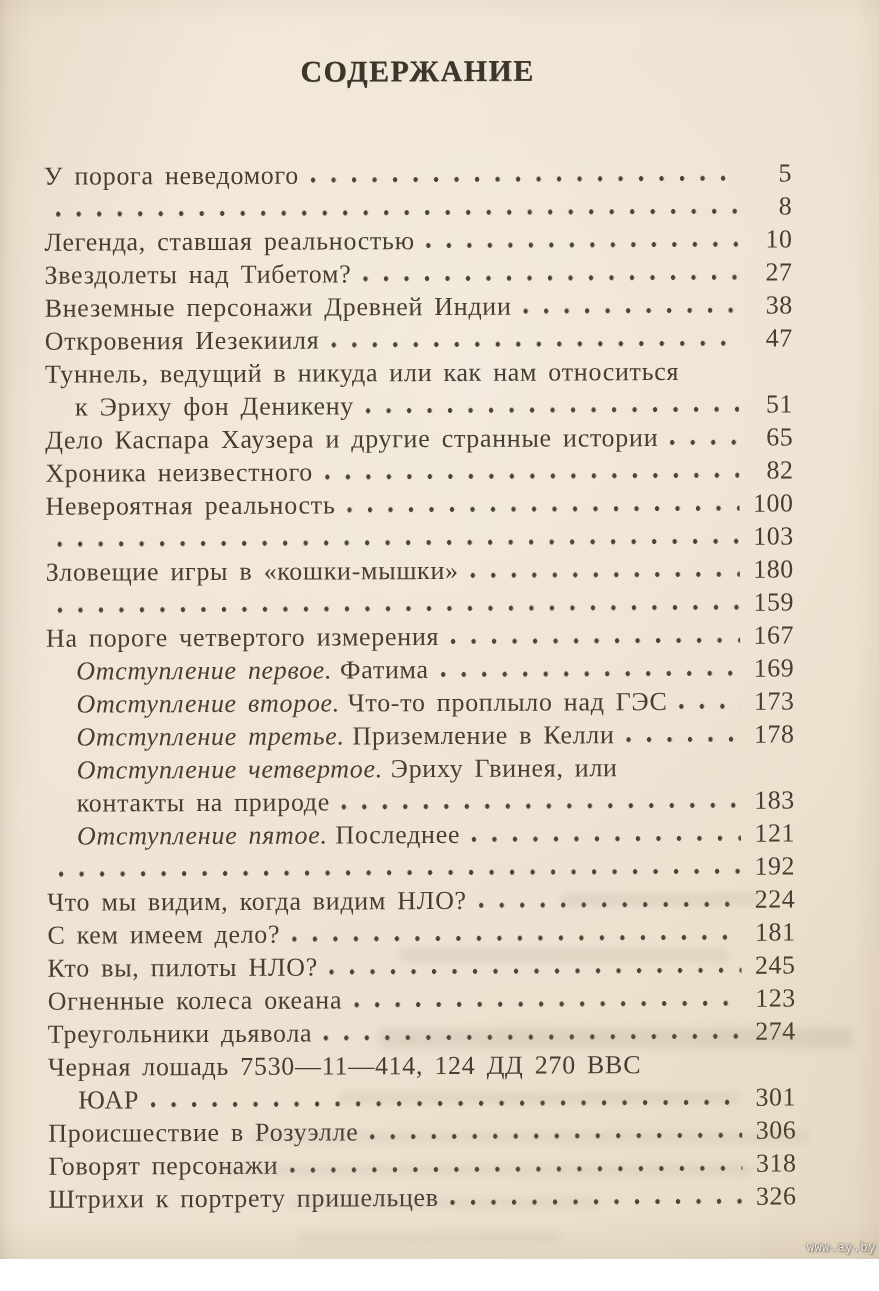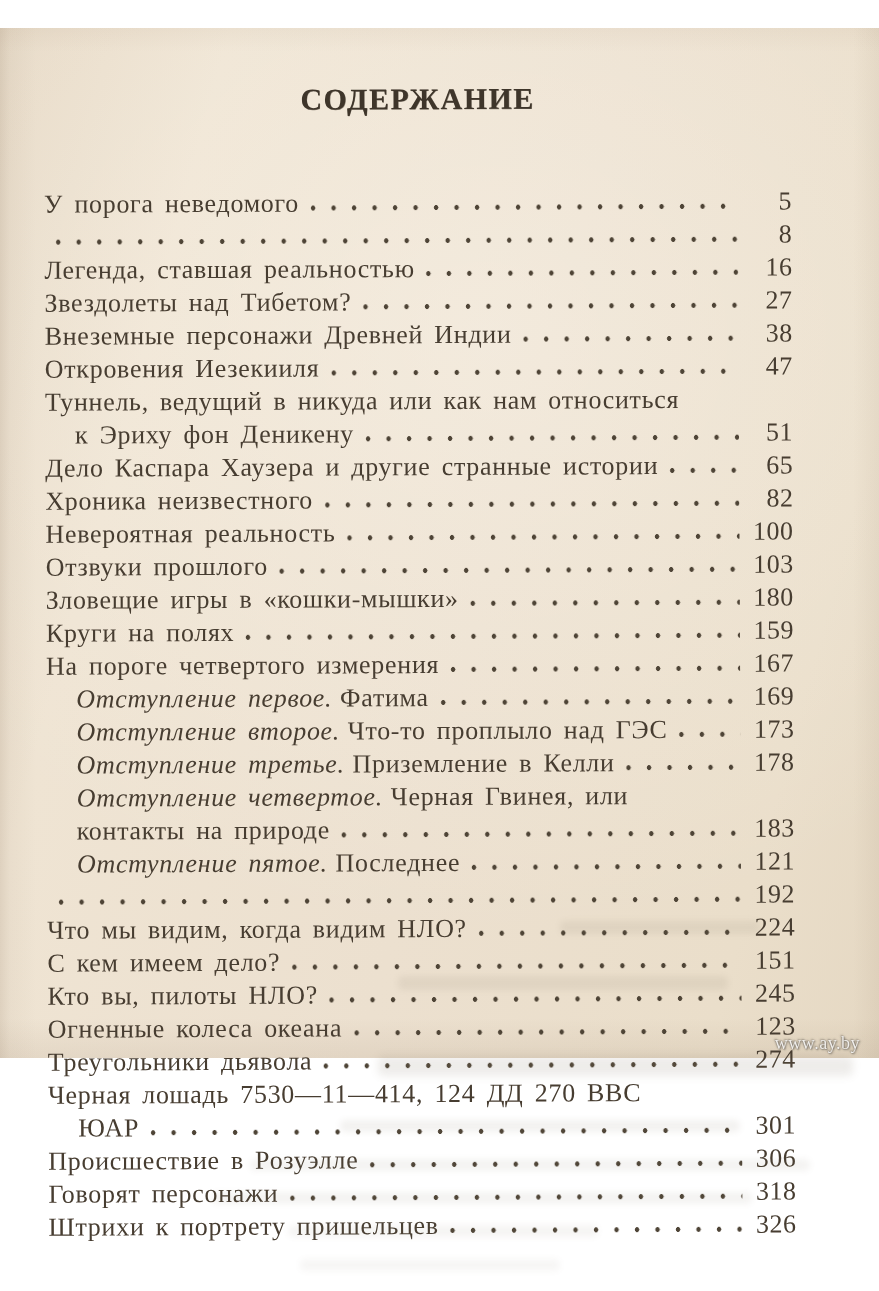--- a/index.html
+++ b/index.html
@@ -3,30 +3,29 @@
 <meta charset="utf-8">
 <style>
   html, body {
     margin: 0; padding: 0;
     width: 879px; height: 1291px;
     overflow: hidden;
     font-family: "Liberation Serif", "DejaVu Serif", serif;
   }
   .sheet {
     position: relative;
-    width: 879px; height: 1030px;
+    width: 879px; height: 1259px;
     color: #473d31;
     background:
       linear-gradient(to right, rgba(120,95,70,0.14) 0px, rgba(120,95,70,0.05) 10px, rgba(0,0,0,0) 36px),
       linear-gradient(to left, rgba(120,95,70,0.07) 0px, rgba(0,0,0,0) 26px),
       linear-gradient(to bottom, rgba(140,110,80,0.06) 0px, rgba(0,0,0,0) 24px),
       linear-gradient(to top, rgba(120,95,70,0.09) 0px, rgba(0,0,0,0) 40px),
       radial-gradient(120% 90% at 55% 30%, rgba(255,252,245,0.35), rgba(0,0,0,0) 65%),
       linear-gradient(105deg, #e7dac7 0%, #efe4d3 20%, #ece0cf 55%, #eadeca 85%, #e5d8c3 100%);
-    margin-top: 28px;
   }
   .content {
     position: absolute; inset: 0;
     transform: rotate(-0.25deg);
     transform-origin: 440px 620px;
   }
   .title {
     margin: 0;
     position: absolute;
     top: 54px; left: 46px; width: 748px;
@@ -82,23 +81,23 @@
   .g1 { left: 560px; top: 893px;  width: 200px; height: 13px; opacity: 0.10; }
   .g2 { left: 398px; top: 948px;  width: 330px; height: 14px; opacity: 0.10; }
   .g3 { left: 378px; top: 1028px; width: 475px; height: 20px; opacity: 0.13; filter: blur(4px); }
   .g4 { left: 340px; top: 1092px; width: 400px; height: 12px; opacity: 0.09; }
   .g5 { left: 250px; top: 1131px; width: 560px; height: 12px; opacity: 0.08; }
   .g6 { left: 212px; top: 1164px; width: 540px; height: 12px; opacity: 0.08; }
   .g7 { left: 288px; top: 1197px; width: 310px; height: 12px; opacity: 0.07; }
   .g8 { left: 300px; top: 1231px; width: 260px; height: 12px; opacity: 0.06; }
   .watermark {
     position: absolute;
-    right: 19px; bottom: 4px;
-    font-family: Liberation Serif, serif;
-    font-size: 18px;
+    right: 3px; bottom: 4px;
+    font-family: Liberation Mono, monospace;
+    font-size: 12px;
     letter-spacing: 0.5px;
     color: rgba(248,246,242,0.95);
     text-shadow: 1px 1px 2px rgba(100,94,86,0.85), -1px -1px 2px rgba(100,94,86,0.55), 0 0 1px rgba(90,85,78,0.8);
   }
 </style>
 </head>
 <body>
 
 <div class="sheet">
   <div class="content">
@@ -109,21 +108,21 @@
           <span class="dots"></span>
           <span class="pg">5</span>
         </div>
         <div class="row">
           <span class="dots"></span>
           <span class="pg">8</span>
         </div>
         <div class="row">
           <span class="txt"><span>Легенда, ставшая реальностью</span></span>
           <span class="dots"></span>
-          <span class="pg">16</span>
+          <span class="pg">10</span>
         </div>
         <div class="row">
           <span class="txt"><span>Звездолеты над Тибетом?</span></span>
           <span class="dots"></span>
           <span class="pg">27</span>
         </div>
         <div class="row">
           <span class="txt"><span>Внеземные персонажи Древней Индии</span></span>
           <span class="dots"></span>
           <span class="pg">38</span>
@@ -150,31 +149,29 @@
           <span class="txt"><span>Хроника неизвестного</span></span>
           <span class="dots"></span>
           <span class="pg">82</span>
         </div>
         <div class="row">
           <span class="txt"><span>Невероятная реальность</span></span>
           <span class="dots"></span>
           <span class="pg">100</span>
         </div>
         <div class="row">
-          <span class="txt"><span>Отзвуки прошлого</span></span>
           <span class="dots"></span>
           <span class="pg">103</span>
         </div>
         <div class="row">
           <span class="txt"><span>Зловещие игры в «кошки-мышки»</span></span>
           <span class="dots"></span>
           <span class="pg">180</span>
         </div>
         <div class="row">
-          <span class="txt"><span>Круги на полях</span></span>
           <span class="dots"></span>
           <span class="pg">159</span>
         </div>
         <div class="row">
           <span class="txt"><span>На пороге четвертого измерения</span></span>
           <span class="dots"></span>
           <span class="pg">167</span>
         </div>
         <div class="row indent">
           <span class="txt"><i>Отступление первое.</i><span>Фатима</span></span>
@@ -185,21 +182,21 @@
           <span class="txt"><i>Отступление второе.</i><span>Что-то проплыло над ГЭС</span></span>
           <span class="dots"></span>
           <span class="pg">173</span>
         </div>
         <div class="row indent">
           <span class="txt"><i>Отступление третье.</i><span>Приземление в Келли</span></span>
           <span class="dots"></span>
           <span class="pg">178</span>
         </div>
         <div class="row indent">
-          <span class="txt"><i>Отступление четвертое.</i><span>Черная Гвинея, или</span></span>
+          <span class="txt"><i>Отступление четвертое.</i><span>Эриху Гвинея, или</span></span>
         </div>
         <div class="row indent">
           <span class="txt"><span>контакты на природе</span></span>
           <span class="dots"></span>
           <span class="pg">183</span>
         </div>
         <div class="row indent">
           <span class="txt"><i>Отступление пятое.</i><span>Последнее</span></span>
           <span class="dots"></span>
           <span class="pg">121</span>
@@ -209,21 +206,21 @@
           <span class="pg">192</span>
         </div>
         <div class="row">
           <span class="txt"><span>Что мы видим, когда видим НЛО?</span></span>
           <span class="dots"></span>
           <span class="pg">224</span>
         </div>
         <div class="row">
           <span class="txt"><span>С кем имеем дело?</span></span>
           <span class="dots"></span>
-          <span class="pg">151</span>
+          <span class="pg">181</span>
         </div>
         <div class="row">
           <span class="txt"><span>Кто вы, пилоты НЛО?</span></span>
           <span class="dots"></span>
           <span class="pg">245</span>
         </div>
         <div class="row">
           <span class="txt"><span>Огненные колеса океана</span></span>
           <span class="dots"></span>
           <span class="pg">123</span>

